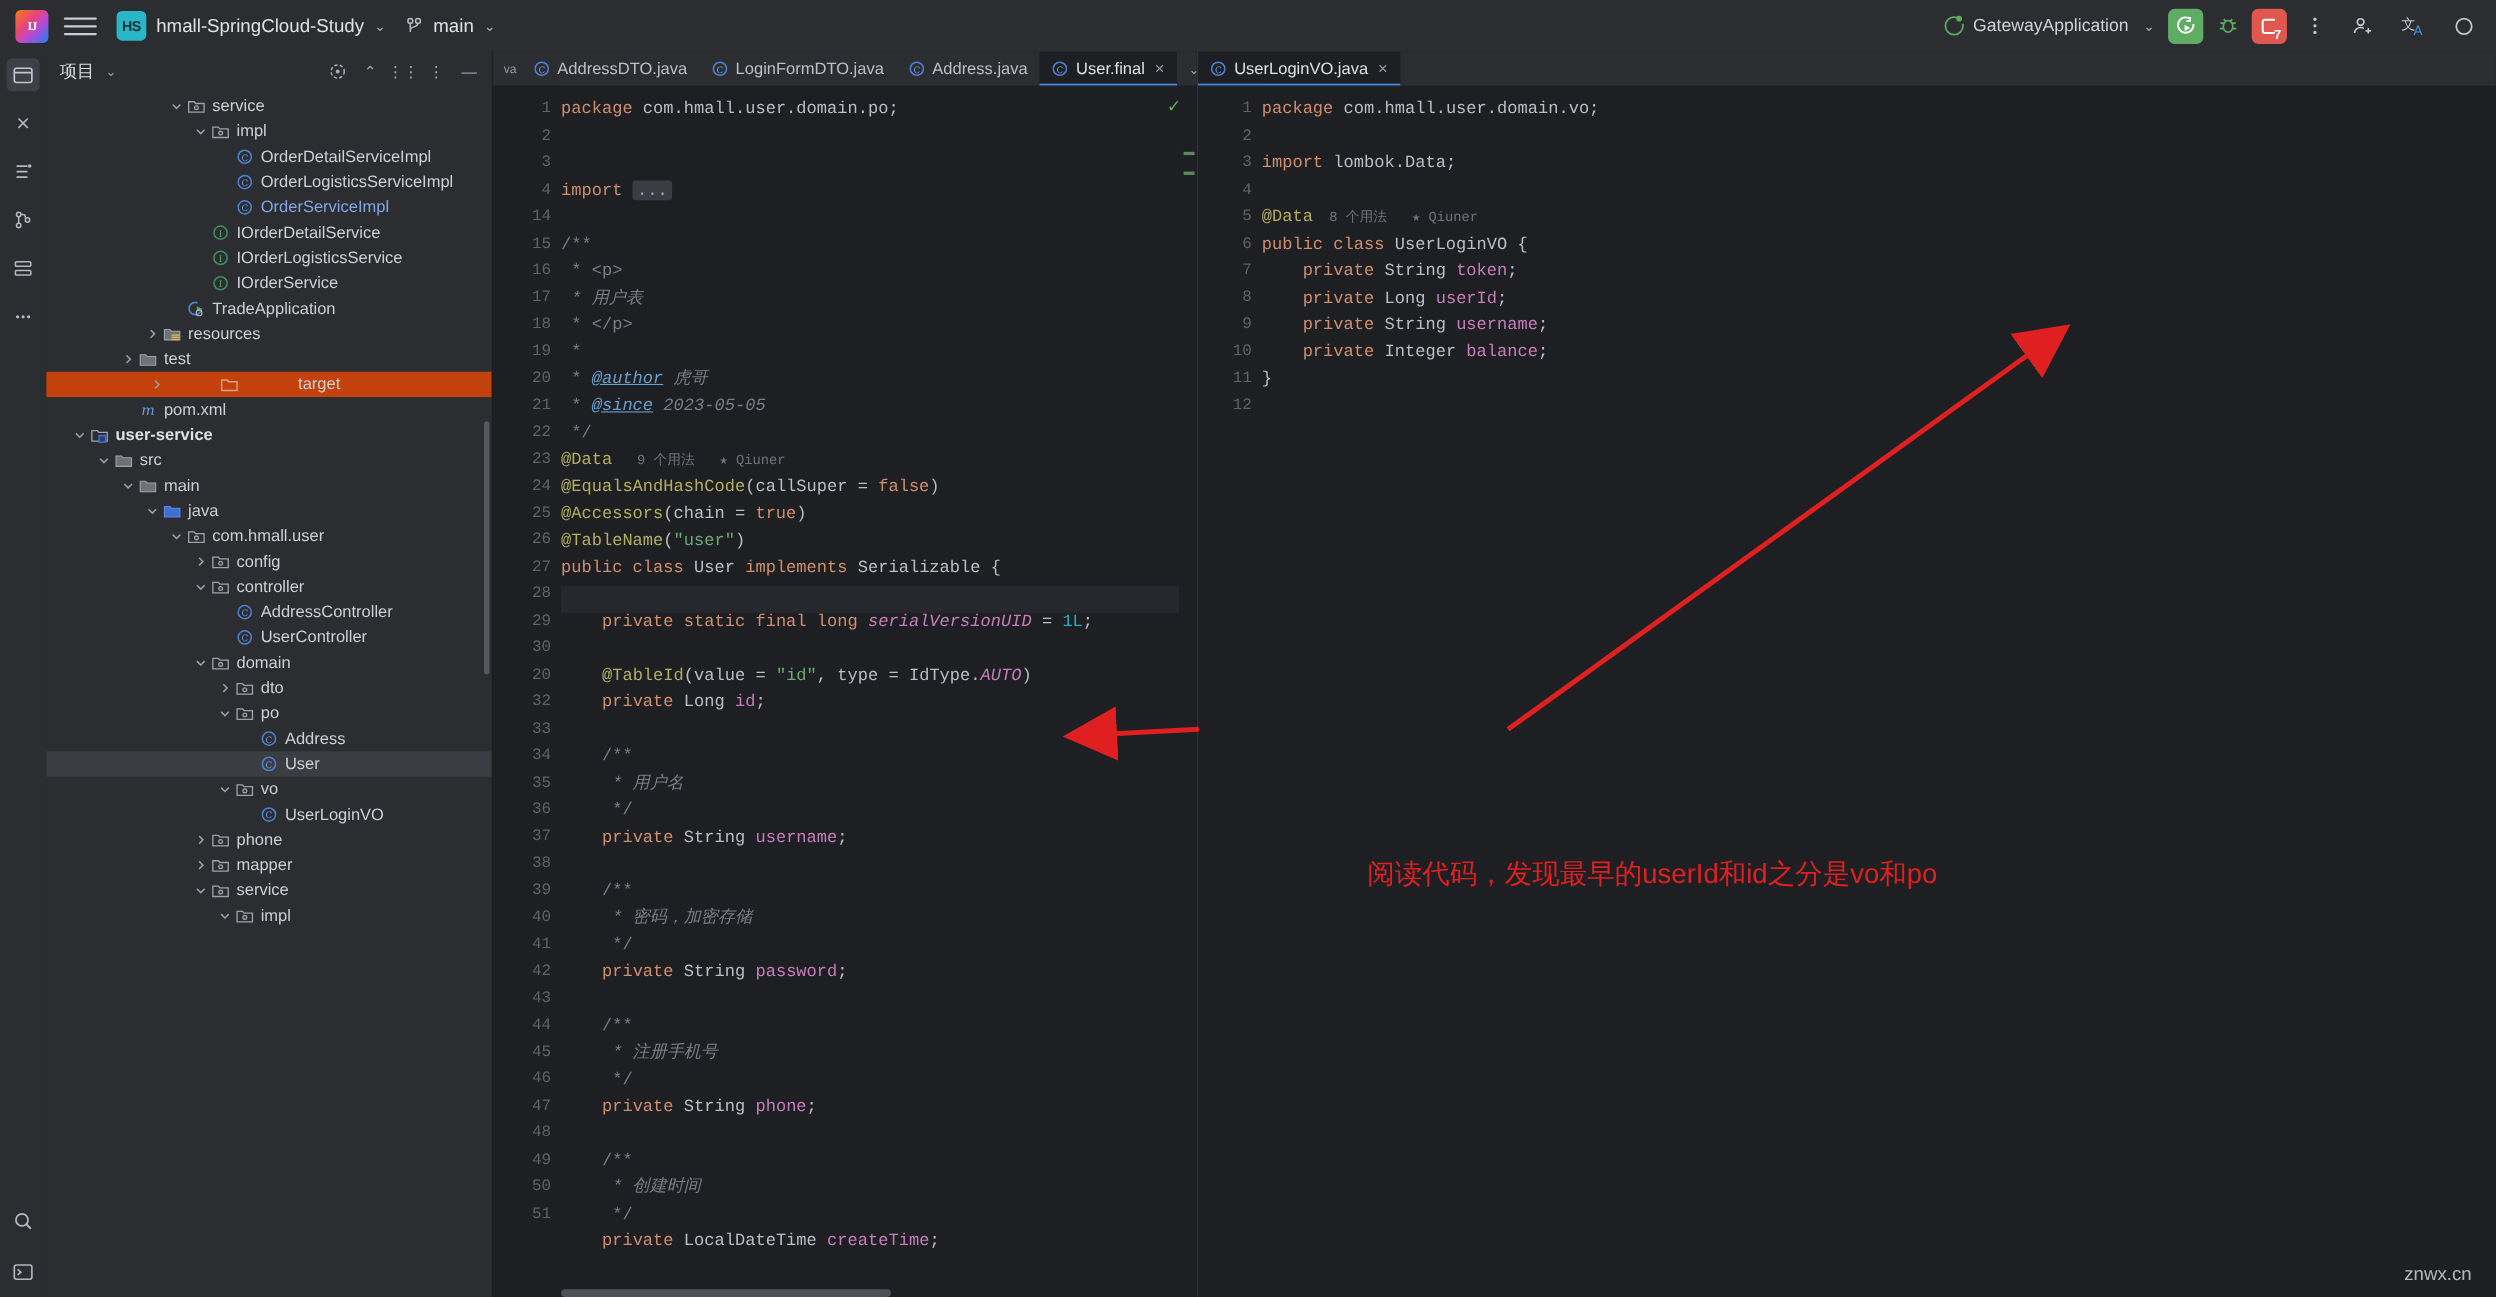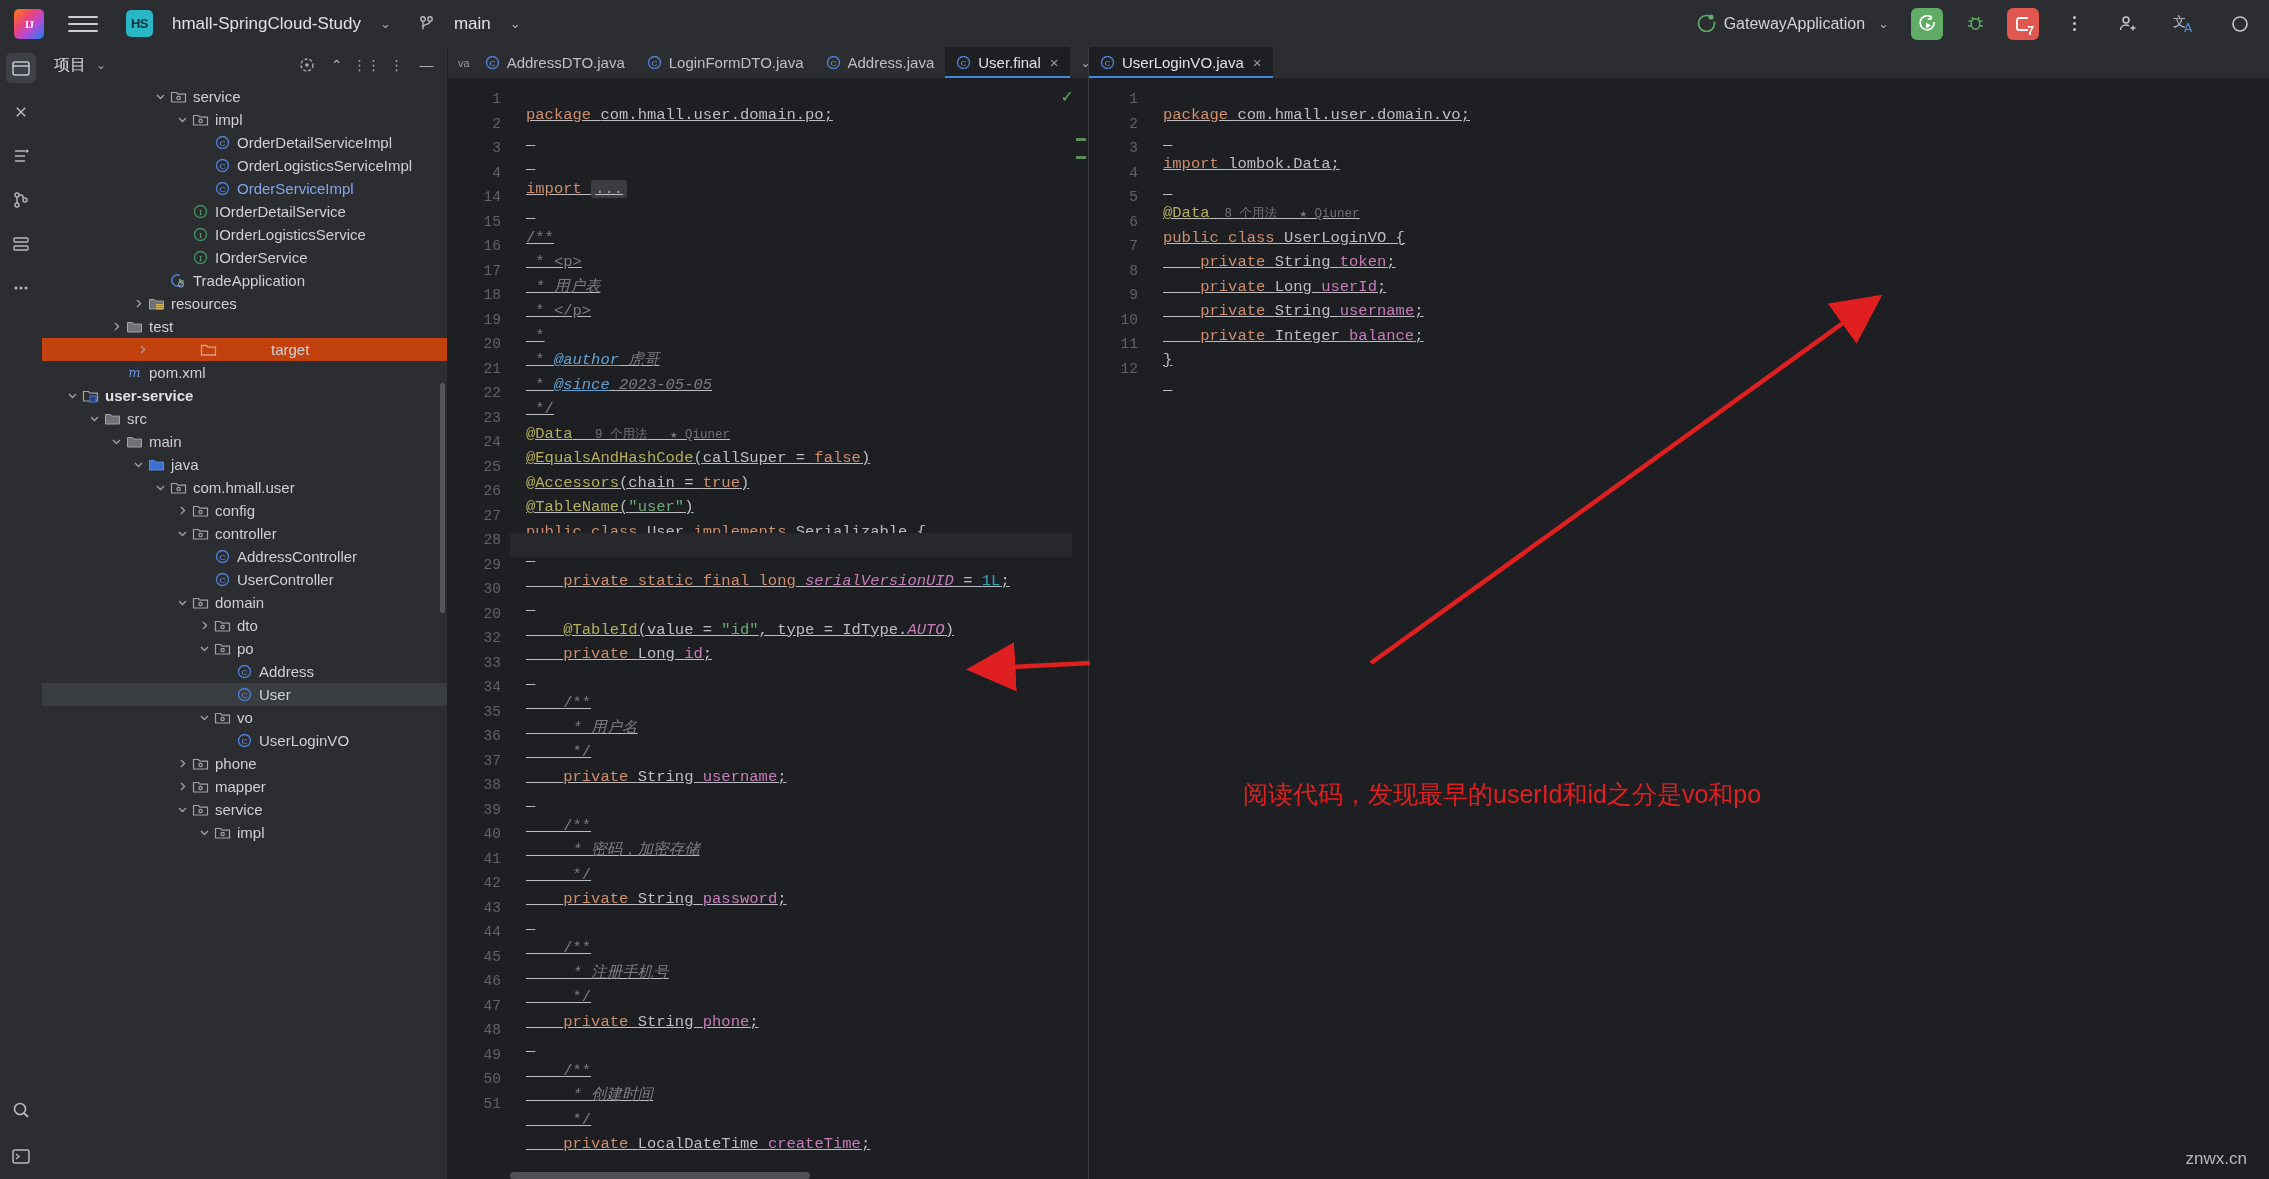--- a/index.html
+++ b/index.html
@@ -7,21 +7,21 @@
     width: 2269px; height: 1179px;
     background: #2b2d30;
     font-family: "Liberation Sans", sans-serif;
     overflow: hidden;
   }
   .app { position: relative; width: 2269px; height: 1179px; display: flex; flex-direction: column; }
 
   
   .toolbar {
     height: 47px; background: #2b2d30; display: flex; align-items: center;
-    padding: 0 14px; gap: 10px; flex: 0 0 47px; position: relative;
+    padding: 0 14px; gap: 0; flex: 0 0 47px; position: relative;
   }
   .ij-logo { width: 30px; height: 30px; margin-right: 14px; flex:0 0 auto;
     border-radius: 5px; position: relative; overflow: hidden;
     background: linear-gradient(135deg,#f97a12 0%, #e8447c 38%, #b54bd6 62%, #1b80f3 100%);
     display:flex;align-items:center;justify-content:center; }
   .ij-logo span { color:#fff; font-size:11px; font-weight:bold; letter-spacing:-1px; font-family:"Liberation Serif", serif;}
   .hamburger { width: 30px; height: 30px; display:flex; flex-direction:column; justify-content:center; gap:5px; margin-right:18px; cursor:pointer; flex:0 0 auto;}
   .hamburger i { display:block; height:2px; background:#c9ccd1; border-radius:1px; }
   .proj-badge {
     width: 27px; height: 27px; border-radius: 5px; background: #29b6c7;
@@ -87,21 +87,21 @@
   .tabrow-end { margin-left:auto; display:flex; align-items:center; gap:10px; padding:0 11px; }
   .tabrow-end .g { color:#a9adb4; font-size:12px; }
   .partial-tab { color:#9a9ea5; font-size:11px; display:flex;align-items:center;padding:0 4px 0 10px;text-align:center;}
 
   .code-wrap { flex:1 1 auto; display:flex; position:relative; overflow:hidden; background:#1e1f22;}
   .gutter { flex:0 0 auto; text-align:right; color:#606366; font-size:14.5px;
     font-family:"Liberation Mono", monospace; padding:9px 9px 0 0; user-select:none; line-height:24.5px; background:#1e1f22;}
   .gutter.left-g { width:62px; }
   .gutter.right-g { width:58px; }
   .codearea { flex:1 1 auto; position:relative; overflow:hidden; padding-top:9px; }
-  pre.code { font-family:"Liberation Mono", monospace; font-size:15.5px; line-height:24.5px; color:#bcbec4; white-space:pre; margin:16px;text-decoration:underline;}
+  pre.code { font-family:"Liberation Mono", monospace; font-size:15.5px; line-height:24.5px; color:#bcbec4; white-space:pre; margin:0;}
   .kw { color:#cf8e6d; }
   .str { color:#6aab73; }
   .cmt { color:#7a7e85; }
   .cmt-i { color:#7a7e85; font-style:italic;}
   .doc-tag { color:#67a0ce; font-style:italic; text-decoration:underline;}
   .ann { color:#b3ae60; }
   .num { color:#2aacb8; }
   .fld { color:#c77dbb; }
   .typ { color:#bcbec4; }
   .cnst { color:#c77dbb; font-style:italic;}

